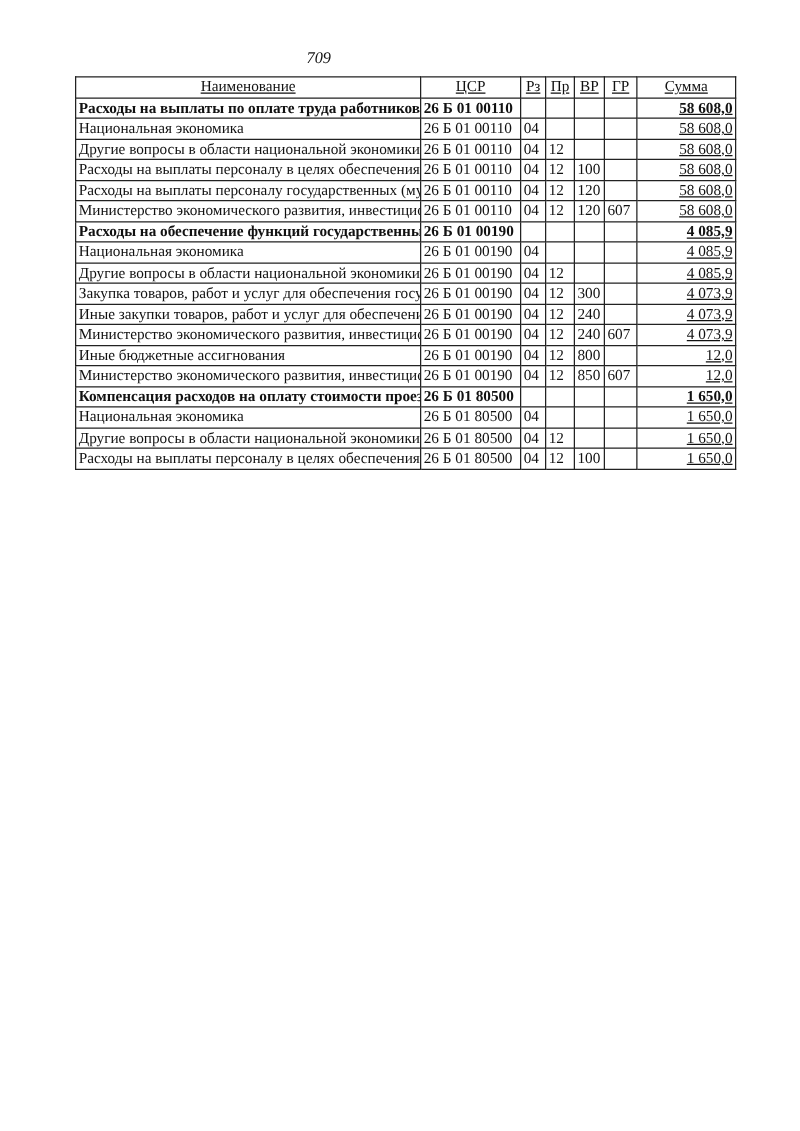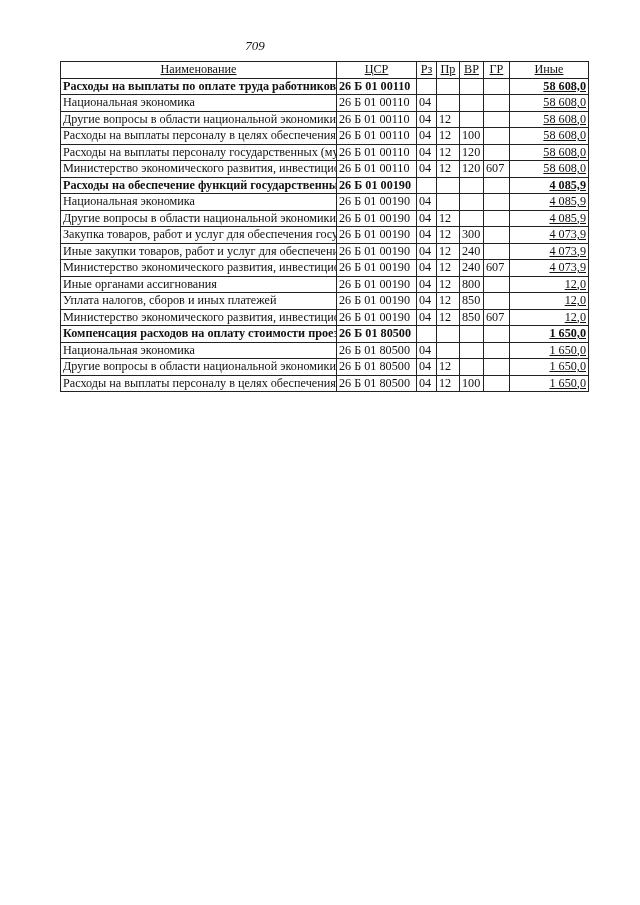--- a/index.html
+++ b/index.html
@@ -41,21 +41,21 @@
       <col class="c-sum">
   </colgroup>
   <thead>
     <tr>
       <th>Наименование</th>
       <th>ЦСР</th>
       <th>Рз</th>
       <th>Пр</th>
       <th>ВР</th>
       <th>ГР</th>
-      <th>Иные</th>
+      <th>Сумма</th>
     </tr>
   </thead>
   <tbody id="rows">
       <tr class="bold">
         <td class="name">Расходы на выплаты по оплате труда работников государственных органов</td>
         <td class="code">26 Б 01 00110</td>
         <td class="sm"></td>
         <td class="sm"></td>
         <td class="sm"></td>
         <td class="sm"></td>
@@ -154,34 +154,25 @@
       <tr>
         <td class="name">Министерство экономического развития, инвестиционной политики и инноваций Магаданской области</td>
         <td class="code">26 Б 01 00190</td>
         <td class="sm">04</td>
         <td class="sm">12</td>
         <td class="sm">240</td>
         <td class="sm">607</td>
         <td class="num">4 073,9</td>
       </tr>
       <tr>
-        <td class="name">Иные органами ассигнования</td>
+        <td class="name">Иные бюджетные ассигнования</td>
         <td class="code">26 Б 01 00190</td>
         <td class="sm">04</td>
         <td class="sm">12</td>
         <td class="sm">800</td>
-        <td class="sm"></td>
-        <td class="num">12,0</td>
-      </tr>
-      <tr>
-        <td class="name">Уплата налогов, сборов и иных платежей</td>
-        <td class="code">26 Б 01 00190</td>
-        <td class="sm">04</td>
-        <td class="sm">12</td>
-        <td class="sm">850</td>
         <td class="sm"></td>
         <td class="num">12,0</td>
       </tr>
       <tr>
         <td class="name">Министерство экономического развития, инвестиционной политики и инноваций Магаданской области</td>
         <td class="code">26 Б 01 00190</td>
         <td class="sm">04</td>
         <td class="sm">12</td>
         <td class="sm">850</td>
         <td class="sm">607</td>

